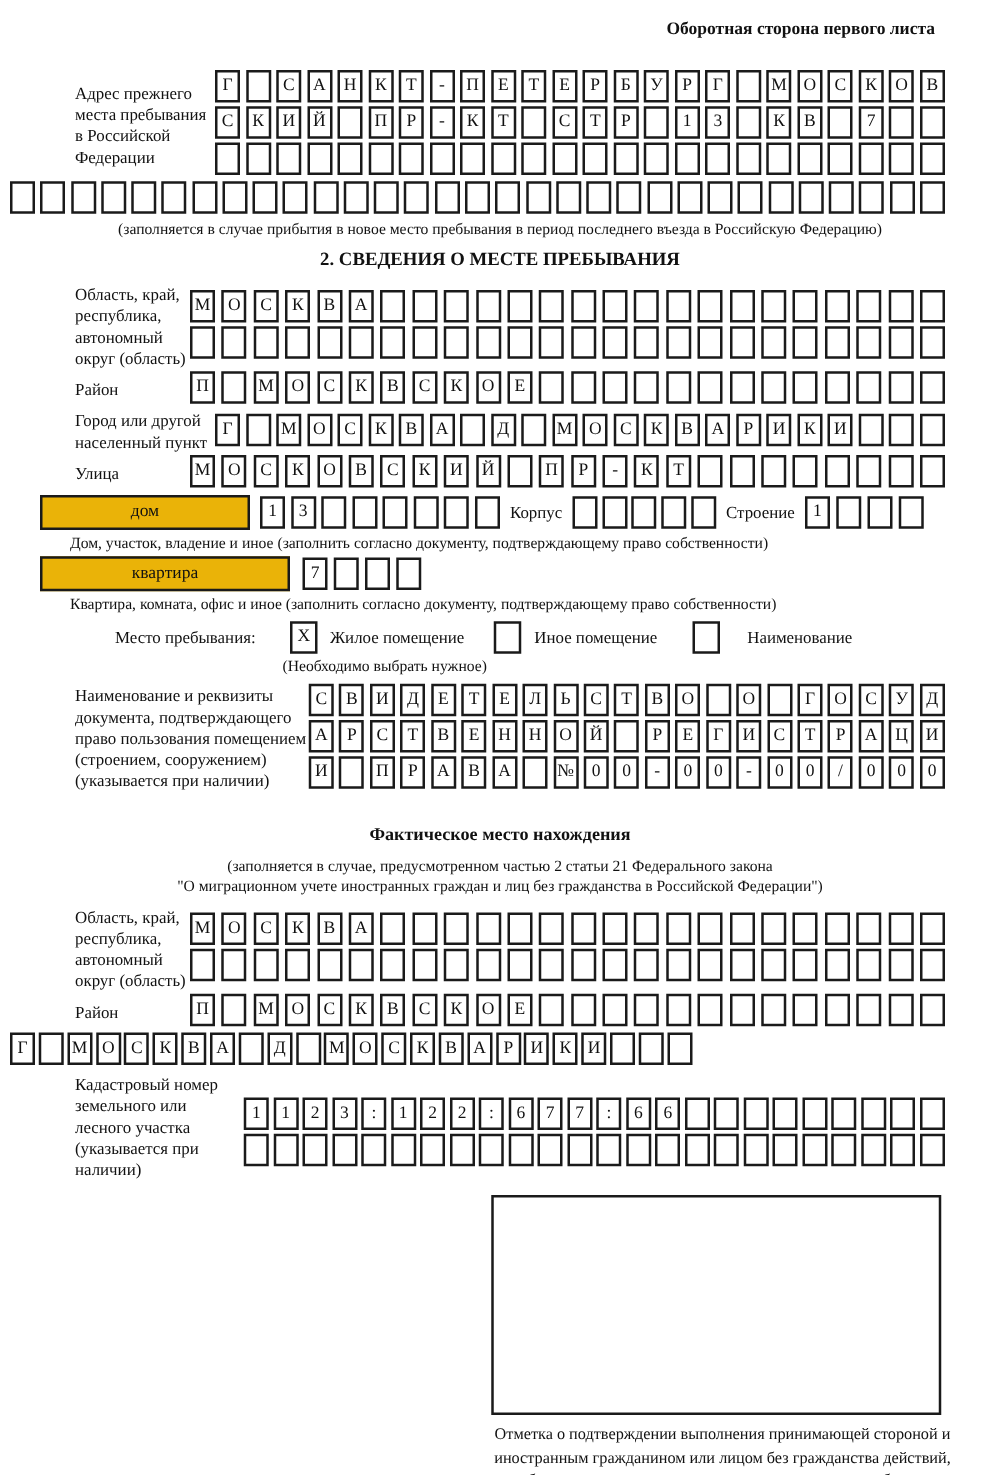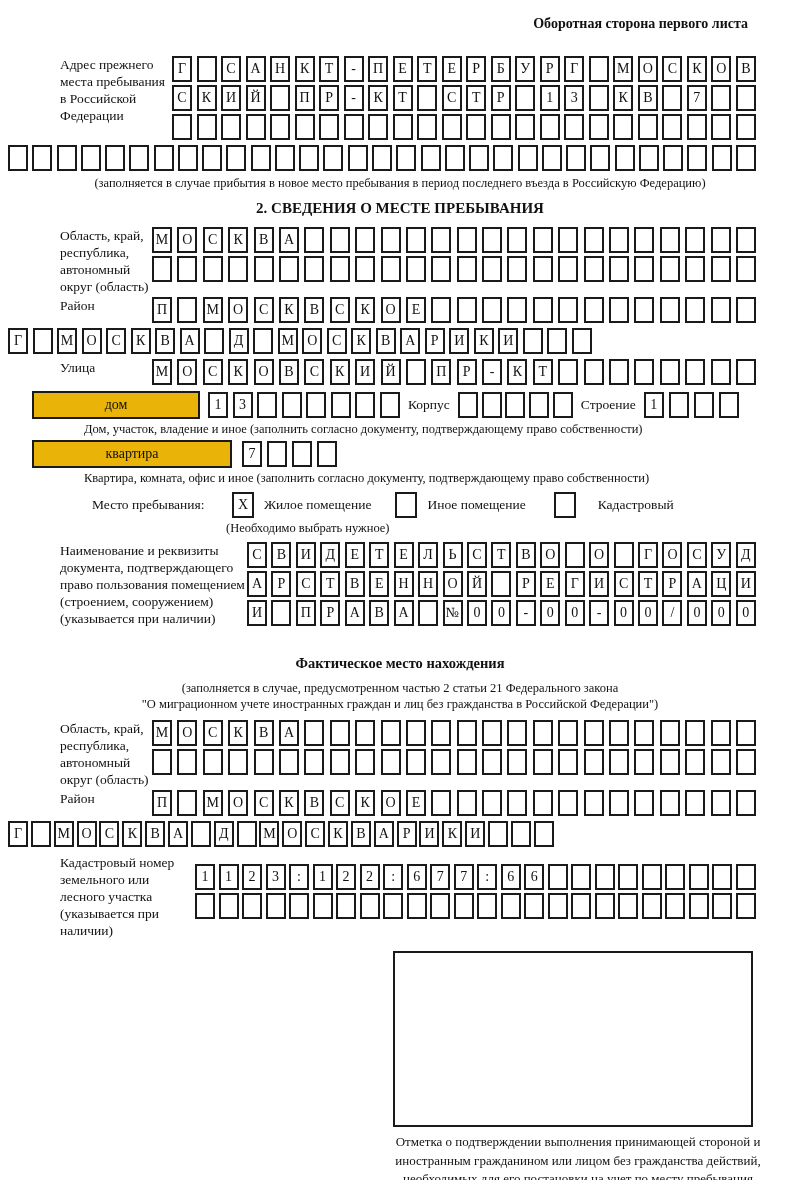--- a/index.html
+++ b/index.html
@@ -2,40 +2,40 @@
 <html><head>
 <meta charset="utf-8">
 <style>
   html,body{margin:0;padding:0;background:#fff;}
   body{
     width:800px;height:1180px;overflow:hidden;position:relative;
     font-family:"Liberation Serif","DejaVu Serif",serif;color:#111;
     box-sizing:border-box;padding:16px 8px 0 8px;
   }
   .hdr{ text-align:right;padding-right:44px;font-size:14px;margin-bottom:24px;font-weight:bold; }
-  .frow{ display:flex;align-items:flex-start;margin-bottom:2px; }
+  .frow{ display:flex;align-items:center;margin-bottom:2px; }
   .flabel{ margin-left:52px;font-size:13.5px;line-height:17px;flex:0 0 auto; }
   .cellcol{ flex:0 0 auto; }
   .cells{ display:flex;justify-content:space-between;margin-bottom:3px; }
   .cell{
     box-sizing:border-box;width:20px;height:26px;border:2px solid #1a1a1a;
     display:flex;align-items:center;justify-content:center;
     font-size:14px;line-height:1;background:#fff;flex:0 0 auto;
   }
   .lw-top{width:112px;} .w-top{width:584px;}
   .lw-std{width:92px;}  .w-std{width:604px;}
   .lw-city{width:112px;} .lw-city3{width:150px;} .w-city3{width:546px;}
   .lw-doc{width:187px;} .w-doc{width:509px;}
   .lw-cad{width:135px;} .w-cad{width:561px;}
   .fullrow{width:748px;margin-top:1px;}
   .caption{ font-size:12.5px;line-height:16px; }
   .center{ text-align:center; }
   .sec-title{ text-align:center;font-weight:bold;font-size:15px;margin:9px 0 10px 0; }
   .sub-title{ text-align:center;font-weight:bold;font-size:14.5px;margin:26px 0 8px 0; }
-  .ml52{ margin-left:76px; }
+  .ml52{ margin-left:48px; }
   .labelbox{
     box-sizing:border-box;height:28px;border:2px solid #1a1a1a;background:#eab308;
     display:flex;align-items:center;justify-content:center;font-size:14px;flex:0 0 auto;
   }
   .houserow{ display:flex;align-items:center;margin:3px 0 2px 24px; }
   .inline-lbl{ font-size:13.5px;flex:0 0 auto; }
   .chkrow{ display:flex;align-items:center;margin:6px 0 2px 84px;font-size:13.5px; }
   .chkcell{
     box-sizing:border-box;width:22px;height:26px;border:2px solid #1a1a1a;
     display:flex;align-items:center;justify-content:center;font-size:14px;flex:0 0 auto;
@@ -253,20 +253,21 @@
       <div class="cell"></div>
       <div class="cell"></div>
       <div class="cell"></div>
       <div class="cell"></div>
       <div class="cell"></div>
       <div class="cell"></div>
     </div>
 </div>
 
 <div class="frow">
+  <div class="flabel lw-city">Город или другой населенный пункт</div>
   <div class="cells w-top">
       <div class="cell">Г</div>
       <div class="cell"></div>
       <div class="cell">М</div>
       <div class="cell">О</div>
       <div class="cell">С</div>
       <div class="cell">К</div>
       <div class="cell">В</div>
       <div class="cell">А</div>
       <div class="cell"></div>
@@ -370,21 +371,21 @@
   <div class="chkcell">X</div>
   <div class="gap10"></div>
   <span>Жилое помещение</span>
   <div class="gap24"></div>
   <div class="chkcell"></div>
   <div class="gap10"></div>
   <span>Иное помещение</span>
   <div class="gap28"></div>
   <div class="chkcell"></div>
   <div class="gap22"></div>
-  <span>Кадастровый</span>
+  <span>Наименование</span>
 </div>
 <div class="caption" style="margin-left:218px">(Необходимо выбрать нужное)</div>
 
 <div class="frow mt6">
   <div class="flabel lw-doc">Наименование и реквизиты документа, подтверждающего право пользования помещением (строением, сооружением) (указывается при наличии)</div>
   <div class="cellcol">
     <div class="cells w-doc">
         <div class="cell">С</div>
         <div class="cell">В</div>
         <div class="cell">И</div>

